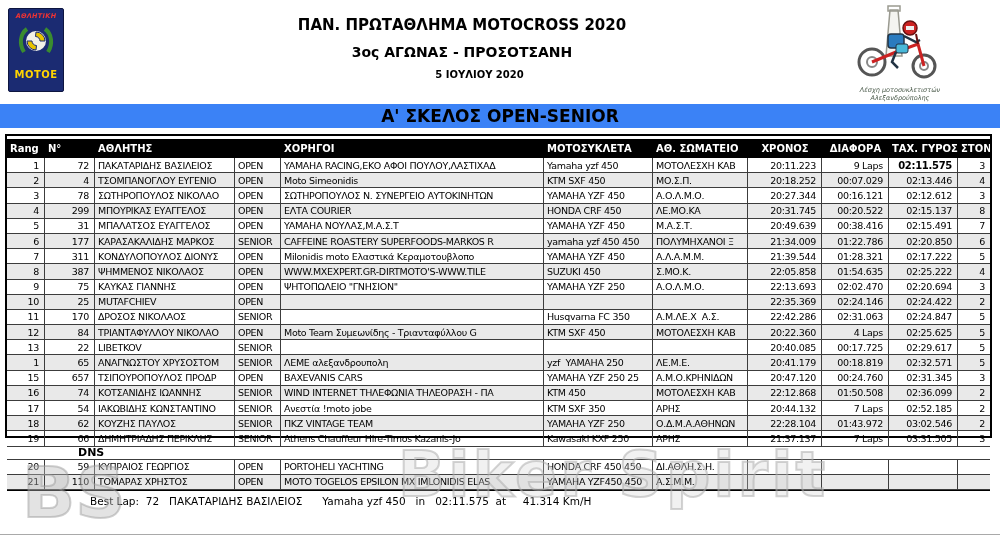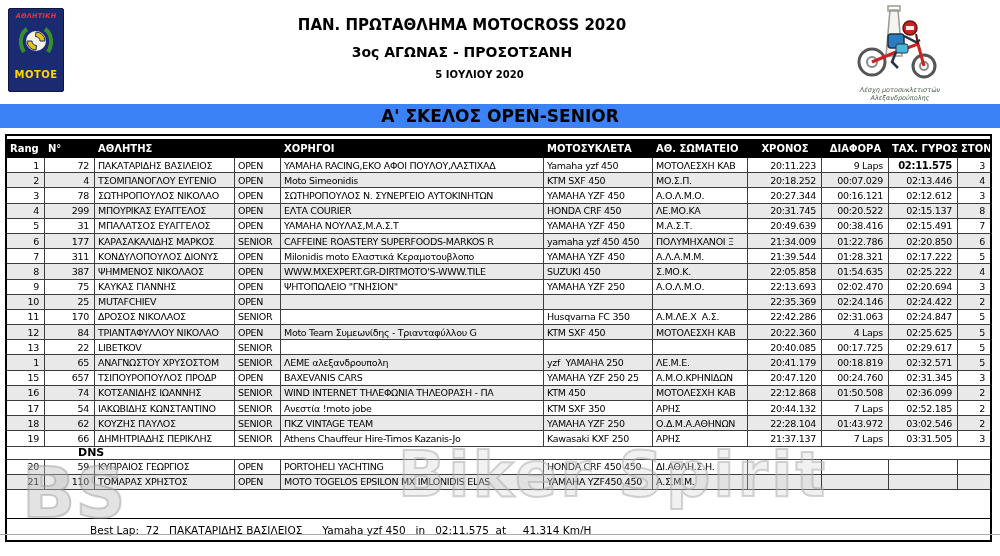--- a/index.html
+++ b/index.html
@@ -20,21 +20,21 @@
   .logo-left .lurl{color:#cfd6ff;font-size:3.5px;}
 
   .logo-right{position:absolute;left:836px;top:4px;width:128px;height:104px;text-align:center;}
   .logo-right .cap{font-size:6.5px;font-style:italic;color:#4a5a4a;line-height:8px;}
 
   
   .banner{position:absolute;left:0;top:104px;width:1000px;height:24px;background:#3b82f6;
           display:flex;align-items:center;justify-content:center;font-size:17px;font-weight:bold;}
 
   
-  .table-wrap{position:absolute;left:5px;top:134px;width:987px;height:408px;border:2px solid #000;
+  .table-wrap{position:absolute;left:5px;top:134px;width:987px;height:304px;border:2px solid #000;
               box-sizing:border-box;display:flex;flex-direction:column;padding-top:3px;background:transparent;}
   .thead{height:19px;background:#000;color:#fff;display:grid;flex:none;
          grid-template-columns:38px 50px 140px 46px 263px 109px 95px 74px 67px 69px 1fr;
          font-size:10px;font-weight:bold;align-items:center;}
   .thead .hc{overflow:hidden;white-space:nowrap;padding:0 3px;box-sizing:border-box;}
   .thead .hc.ctr{text-align:center;}
   .trow{height:15.2px;display:grid;flex:none;
         grid-template-columns:38px 50px 140px 46px 263px 109px 95px 74px 67px 69px 1fr;
         border-bottom:1px solid #3c3c3c;box-sizing:border-box;font-size:9.5px;align-items:center;}
   .trow.alt{background:#e9e9e9;}

